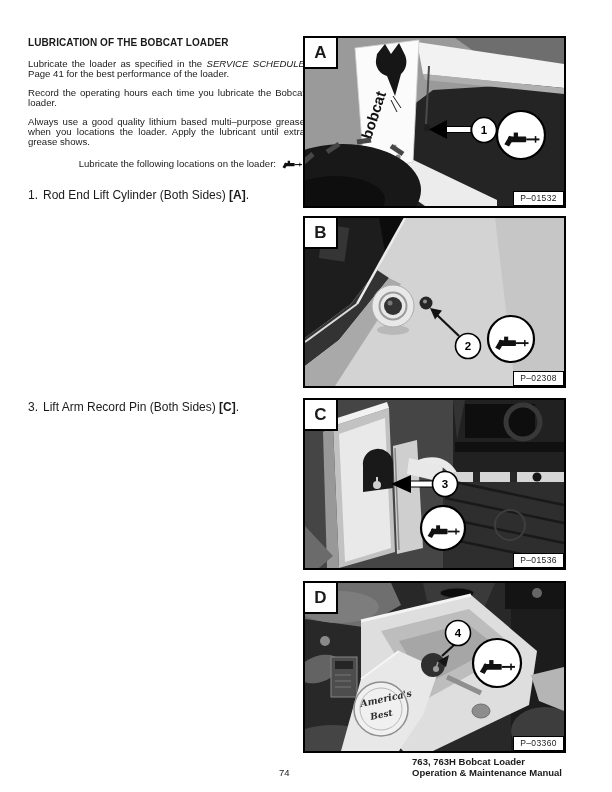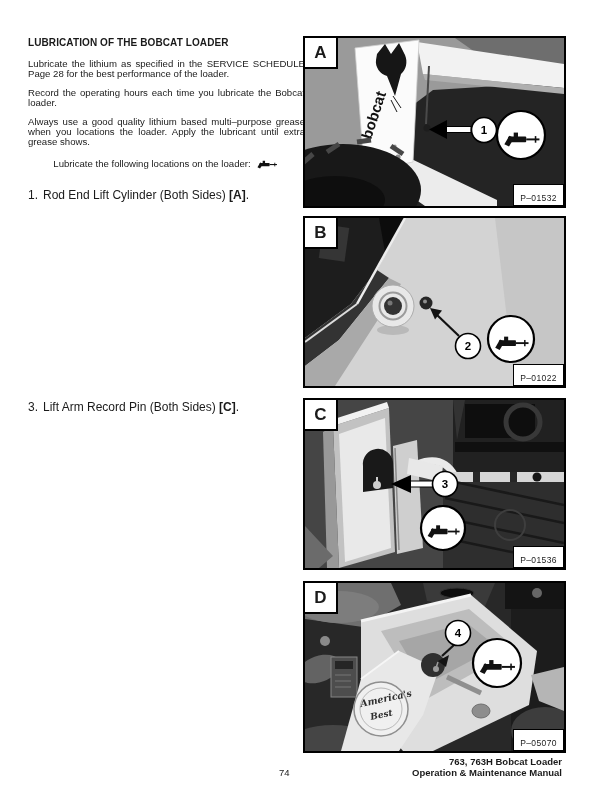--- a/index.html
+++ b/index.html
@@ -2,39 +2,39 @@
 <html><head>
 <meta charset="utf-8">
 <style>
   html,body{margin:0;padding:0;background:#e8e8e8;}
   .page{position:relative;width:612px;height:792px;background:#ffffff;
         font-family:"Liberation Sans",sans-serif;color:#1a1a1a;overflow:hidden;}
   
   .leftcol{position:absolute;left:28px;top:37px;width:277px;}
   .leftcol h1{font-size:10px;font-weight:bold;margin:0 0 11px 0;letter-spacing:0.1px;}
   .leftcol p{font-size:9.6px;line-height:10px;margin:0 0 9px 0;text-align:justify;}
-  .leftcol p.intro{text-align:center;margin-top:1px;}
-  .it{}
+  .leftcol p.intro{text-align:right;margin-top:1px;}
+  .it{font-style:italic;}
   .gun-inline{vertical-align:-2px;margin-left:3px;}
   .li{position:absolute;left:28px;width:270px;font-size:12px;line-height:10px;}
   .li .num{display:inline-block;width:15px;}
   .li b{font-weight:bold;}
   
   .panel{position:absolute;left:303px;width:263px;height:172px;border:2px solid #000;
          box-sizing:border-box;background:#8f8f8f;}
   .panel svg.scene{position:absolute;left:0;top:0;width:259px;height:168px;display:block;}
   .plabel{position:absolute;left:0;top:0;width:31px;height:29px;background:#fff;
           border-right:2px solid #000;border-bottom:2px solid #000;
           display:flex;align-items:center;justify-content:center;
           font-size:17px;font-weight:bold;z-index:3;}
   .pid{position:absolute;right:0;bottom:0;background:#fff;border:1px solid #000;
-       font-size:8.5px;letter-spacing:0.4px;padding:8px 6px 2px 6px;z-index:3;}
+       font-size:8.5px;letter-spacing:0.4px;padding:1px 6px 2px 6px;z-index:3;}
   
   .pagenum{position:absolute;left:279px;top:767px;font-size:9.5px;font-weight:normal;}
-  .docid{position:absolute;right:50px;top:756px;text-align:right;
+  .docid{position:absolute;right:50px;top:756px;text-align:left;
          font-size:9.5px;font-weight:bold;line-height:11px;margin-left:48px;}
   .co-num{font-size:11.5px;font-weight:bold;font-family:"Liberation Sans",sans-serif;}
   .sticker-t{font-family:"DejaVu Serif",serif;font-style:italic;font-weight:bold;}
 </style>
 </head>
 <body>
 
 <svg width="0" height="0" style="position:absolute" aria-hidden="true">
   <defs>
     <g id="gg" fill="#111">
@@ -44,21 +44,21 @@
       <rect x="62" y="37" width="34" height="5"></rect>
       <rect x="84" y="31" width="4" height="17"></rect>
     </g>
   </defs>
 </svg>
 
 <div class="page">
 
   <div class="leftcol">
     <h1>LUBRICATION OF THE BOBCAT LOADER</h1>
-    <p><span>Lubricate the lithium as specified in the </span><span class="it">SERVICE SCHEDULE</span><span> Page 28 for the best performance of the loader.</span></p>
+    <p><span>Lubricate the loader as specified in the </span><span class="it">SERVICE SCHEDULE</span><span> Page 41 for the best performance of the loader.</span></p>
     <p>Record the operating hours each time you lubricate the Bobcat loader.</p>
     <p>Always use a good quality lithium based multi–purpose grease when you locations the loader. Apply the lubricant until extra grease shows.</p>
     <p class="intro"><span>Lubricate the following locations on the loader:</span><svg class="gun-inline" width="26" height="13" viewBox="0 0 100 60">
           <use href="#gg" xlink:href="#gg"></use>
         </svg></p>
   </div>
 
   <div class="li" style="top:190px"><span class="num">1.</span><span>Rod End Lift Cylinder (Both Sides) </span><b>[A]</b><span>.</span></div>
   <div class="li" style="top:402px"><span class="num">3.</span><span>Lift Arm Record Pin (Both Sides) </span><b>[C]</b><span>.</span></div>
 
@@ -141,21 +141,21 @@
         <text class="co-num" x="163" y="132" text-anchor="middle">2</text>
       </g>
       <g>
         <circle cx="206" cy="121" r="23" fill="#fff" stroke="#000" stroke-width="2.2"></circle>
         <use href="#gg" xlink:href="#gg" transform="translate(188,110.5) scale(0.37)"></use>
       </g>
     </svg>
     <div class="plabel">
         <span>B</span>
       </div>
-    <div class="pid"><span>P–01022</span></div>
+    <div class="pid"><span>P–02308</span></div>
   </div>
 
   <div class="panel" style="top:398px">
     <svg class="scene" viewBox="0 0 259 168">
       <rect width="259" height="168" fill="#454545"></rect>
       <rect x="148" y="0" width="111" height="104" fill="#212121"></rect>
       <rect x="160" y="4" width="70" height="34" fill="#0e0e0e"></rect>
       <circle cx="218" cy="22" r="17" fill="none" stroke="#383838" stroke-width="5"></circle>
       <rect x="150" y="42" width="109" height="10" fill="#101010"></rect>
       <polygon points="148,0 160,0 152,40" fill="#333"></polygon>
@@ -260,21 +260,21 @@
         <text class="co-num" x="153" y="54" text-anchor="middle">4</text>
       </g>
       <g>
         <circle cx="192" cy="80" r="24" fill="#fff" stroke="#000" stroke-width="2.2"></circle>
         <use href="#gg" xlink:href="#gg" transform="translate(172.5,68.5) scale(0.39)"></use>
       </g>
     </svg>
     <div class="plabel">
         <span>D</span>
       </div>
-    <div class="pid"><span>P–05070</span></div>
+    <div class="pid"><span>P–03360</span></div>
   </div>
 
   <div class="pagenum">74</div>
   <div class="docid">
     <div>763, 763H Bobcat Loader</div>
     <div>Operation &amp; Maintenance Manual</div>
   </div>
 
 </div>
 

